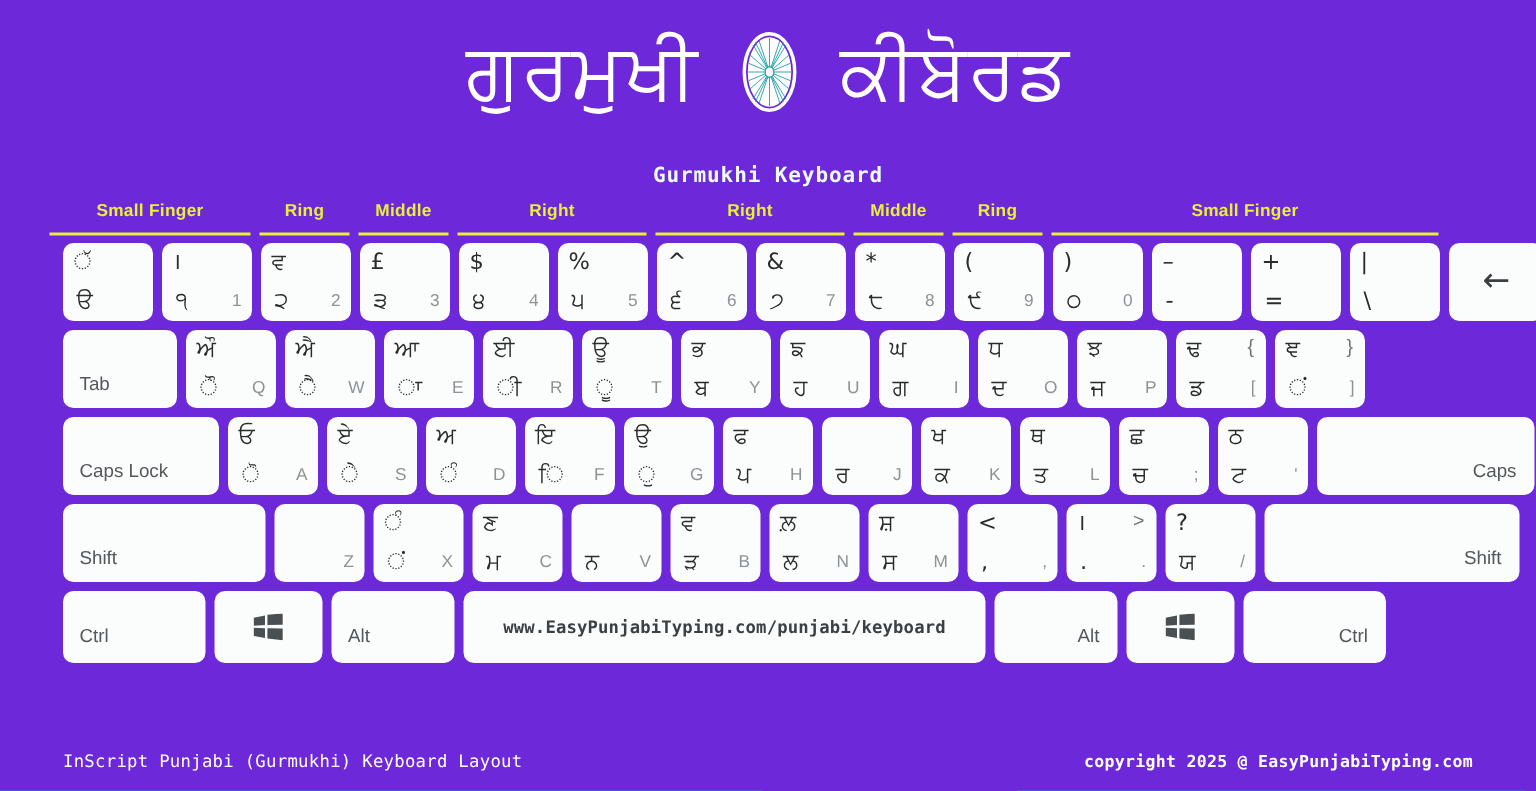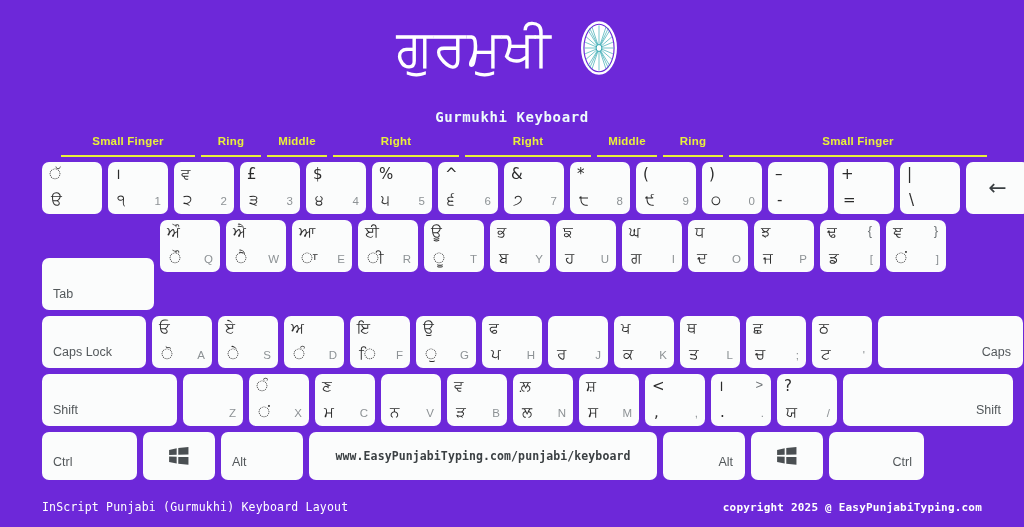--- a/index.html
+++ b/index.html
@@ -57,21 +57,21 @@
     color: #eefbfb;
     font-size: 14px;
     letter-spacing: 0.6px;
     font-family: "DejaVu Sans Mono", monospace;
     font-weight: 700;
   }
 
   
   .finger-row {
     position: absolute;
-    left: 58px;
+    left: 30px;
     top: 131px;
     width: 942px;
     height: 26px;
     display: flex;
   }
   .finger-cell {
     position: relative;
     text-align: center;
     box-sizing: border-box;
   }
@@ -164,21 +164,21 @@
     left: 50%;
     top: 50%;
     transform: translate(-50%,-50%);
     width: 20px;
     height: 18px;
   }
 
   
   .w-60  { width: 60px; }
   .w-bsp { width: 63px; }
-  .w-tab { width: 112px; margin-top: 38px; }
+  .w-tab { width: 76px; }
   .w-caps{ width: 104px; }
   .w-ent { width: 145px; }
   .w-lsh { width: 135px; }
   .w-rsh { width: 170px; }
   .w-ctl { width: 95px; }
   .w-win { width: 72px; }
   .w-alt { width: 82px; }
   .w-spc { width: 348px; }
 
   
@@ -225,20 +225,21 @@
             <line x1="27" y1="30" x2="73" y2="70"></line>
             <line x1="73" y1="30" x2="27" y2="70"></line>
             <line x1="26" y1="40" x2="74" y2="60"></line>
             <line x1="74" y1="40" x2="26" y2="60"></line>
             <line x1="34" y1="16" x2="66" y2="84"></line>
             <line x1="66" y1="16" x2="34" y2="84"></line>
           </g>
           <ellipse cx="50" cy="50" rx="5" ry="6" fill="#ffffff" stroke="#2aa3ad" stroke-width="1.6"></ellipse>
         </svg>
       </div>
+      <div class="title-gurmukhi">ਕੀਬੋਰਡ</div>
     </div>
     <div class="title-sub">Gurmukhi Keyboard</div>
   </div>
 
   <div class="finger-row" id="finger-row">
       <div class="finger-cell" style="width: 140px;"><span>Small Finger</span></div>
       <div class="finger-cell" style="width: 66px;"><span>Ring</span></div>
       <div class="finger-cell" style="width: 66px;"><span>Middle</span></div>
       <div class="finger-cell" style="width: 132px;"><span>Right</span></div>
       <div class="finger-cell" style="width: 132px;"><span>Right</span></div>

